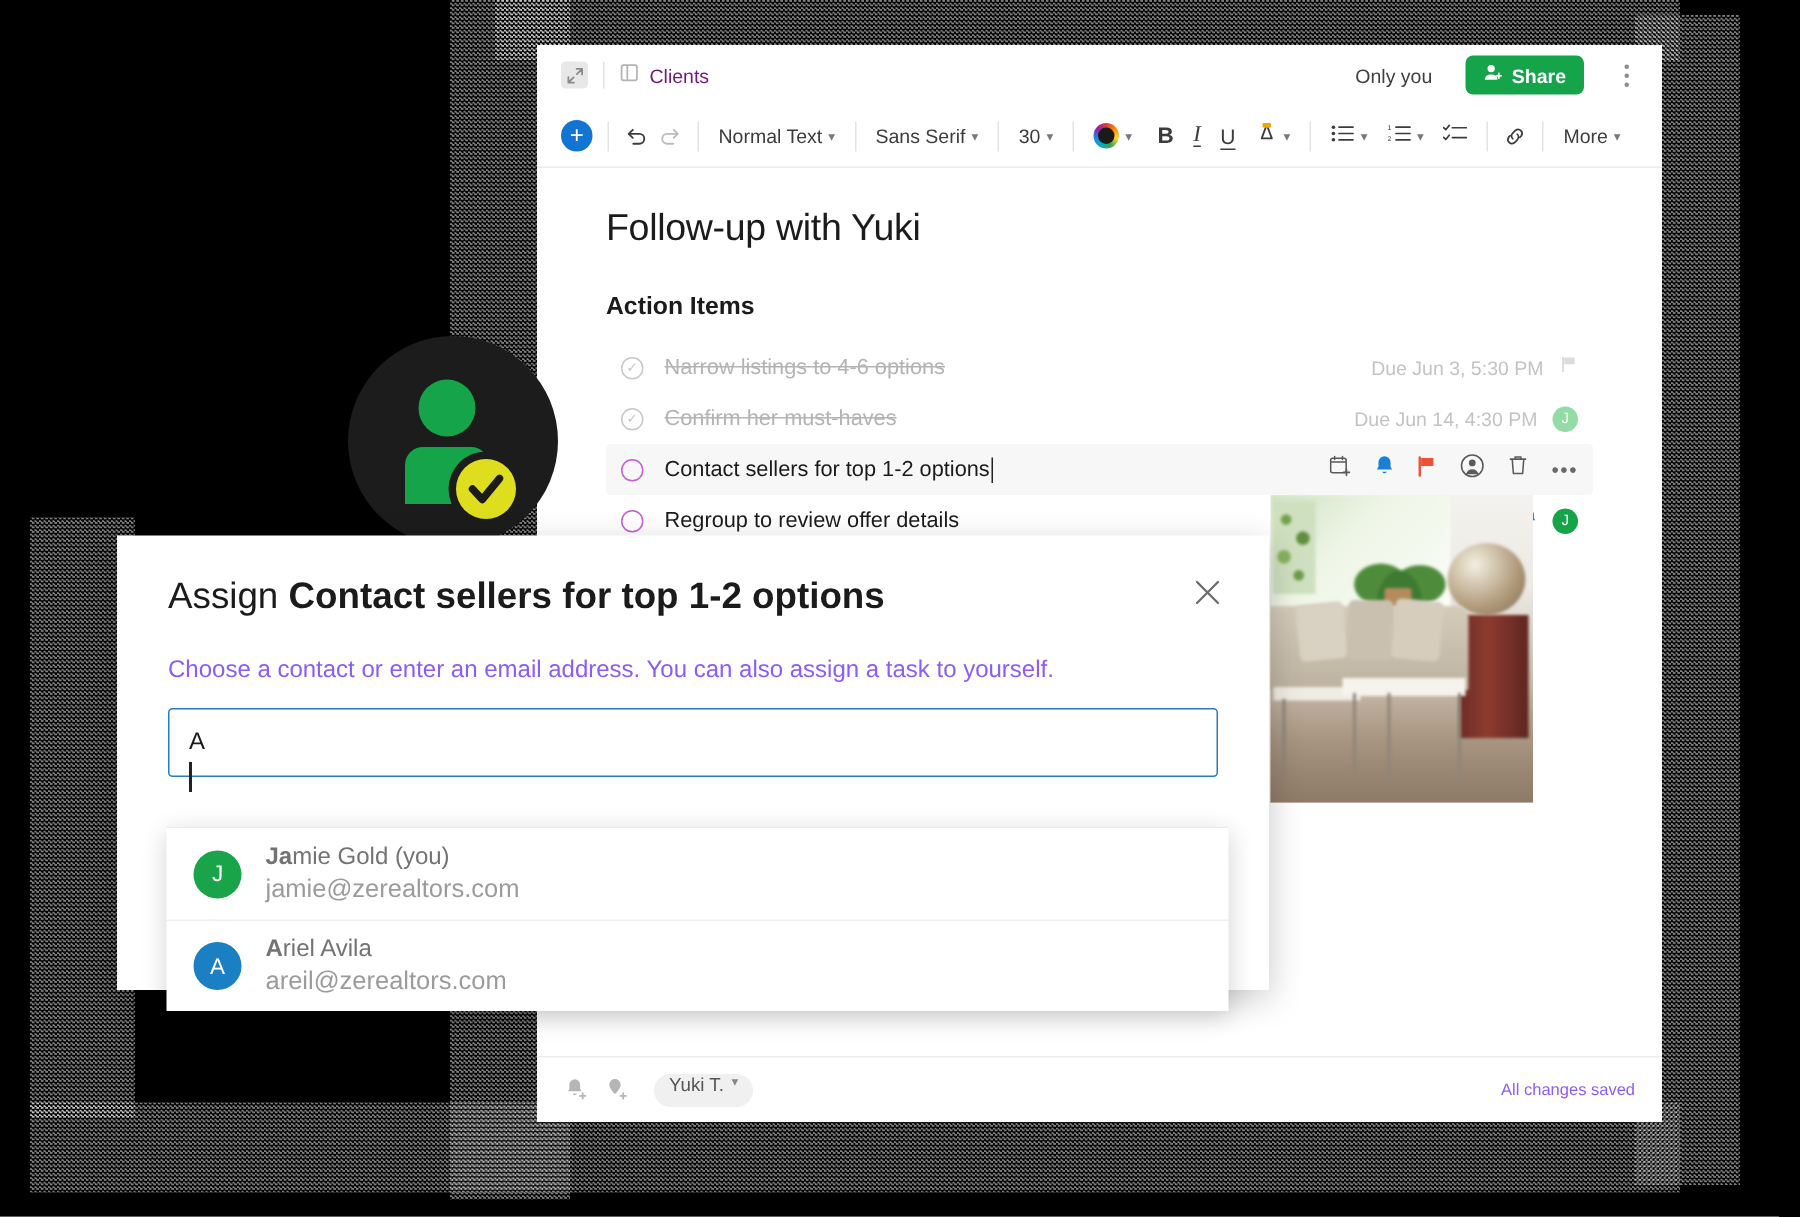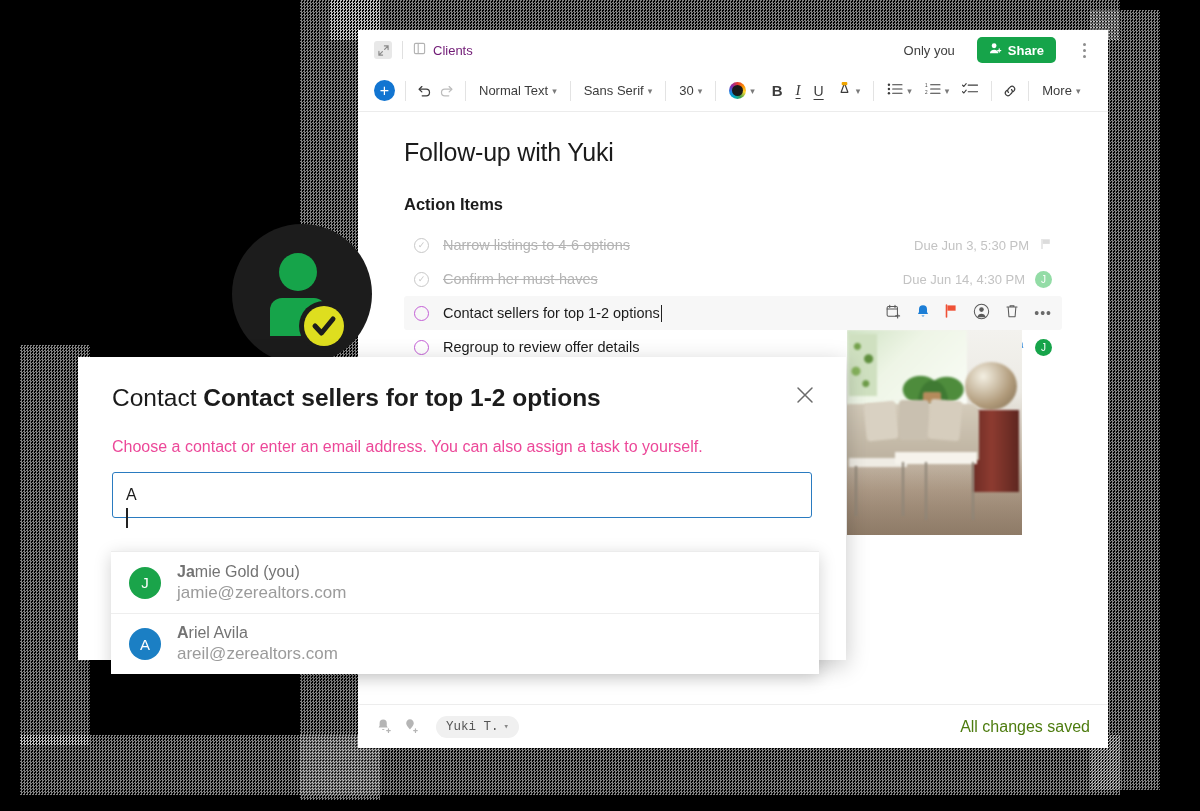--- a/index.html
+++ b/index.html
@@ -147,41 +147,41 @@
 
   
   .statusbar {
     position: absolute; left: 0; bottom: 0; width: 100%; height: 44px;
     border-top: 1px solid #ededed; background: #fff;
     display: flex; align-items: center; padding: 0 18px; gap: 10px;
   }
   .sb-icon { color: #b5b5b5; cursor: pointer; display: flex; }
   .yuki-chip {
     background: #f0f0f0; border-radius: 11px; height: 22px; padding: 0 10px;
-    display: flex; align-items: center; gap: 5px; font-size: 12.5px; color: #555;
-    cursor: pointer; margin-left: 6px; font-family: Liberation Mono, monospace;
-  }
-  .saved { margin-left: auto; color: #4d7c0f; font-size: 16px; }
+    display: flex; gap: 5px; font-size: 12.5px; color: #555;
+    cursor: pointer; margin-left: 6px;
+  }
+  .saved { margin-left: auto; color: #8b5cf6; font-size: 11px; }
 
   
   .badge {
     position: absolute; left: 232px; top: 224px; width: 140px; height: 140px;
     border-radius: 50%; background: #1c1c1c;
   }
 
   
   .dialog {
     position: absolute; left: 78px; top: 357px; width: 768px; height: 303px;
     background: #fff; box-shadow: 0 6px 22px rgba(0,0,0,.22);
   }
   .dlg-head { display: flex; align-items: flex-start; padding: 27px 30px 0 34px; }
   .dlg-title { font-size: 24.5px; color: #1b1b1b; font-weight: normal; }
   .dlg-title b { font-weight: bold; }
   .dlg-close { margin-left: auto; color: #6b6b6b; font-size: 26px; line-height: 1; cursor: pointer; font-weight: 300; }
-  .dlg-sub { padding: 26px 34px 0 34px; font-size: 16px; color: #ec4899; }
+  .dlg-sub { padding: 26px 34px 0 34px; font-size: 16px; color: #8b5cf6; }
   .dlg-input-wrap { padding: 16px 34px 0 34px; }
   .dlg-input {
     width: 100%; height: 46px; border: 1.5px solid #2a7bc0; border-radius: 3px;
     font-size: 16px; color: #1b1b1b; padding: 0 13px;
     font-family: "Liberation Sans", sans-serif; outline: none;
   }
   .caret-bar {
     position: absolute; left: 126px; top: 508px; width: 1.5px; height: 20px; background: #222;
   }
 
@@ -482,21 +482,21 @@
     <path d="M38 112V86a12 12 0 0112-12h32a12 12 0 0112 12v26z" fill="#16a44a"></path>
     <circle cx="92" cy="102" r="25" fill="#1c1c1c"></circle>
     <circle cx="92" cy="102" r="20" fill="#dede1f"></circle>
     <path d="M83 102l6.5 7L101 95" stroke="#1c1c1c" stroke-width="5" fill="none" stroke-linecap="round" stroke-linejoin="round"></path>
   </svg>
 </div>
 
 <div class="dialog">
   <div class="dlg-head">
     <div class="dlg-title">
-      <span>Contact </span><b>Contact sellers for top 1-2 options</b>
+      <span>Assign </span><b>Contact sellers for top 1-2 options</b>
     </div>
     <div class="dlg-close">
       <svg width="22" height="22" viewBox="0 0 22 22">
           <path d="M4 4l14 14M18 4L4 18" stroke="#6b6b6b" stroke-width="1.5" stroke-linecap="round"></path>
         </svg>
     </div>
   </div>
 
   <div class="dlg-sub">Choose a contact or enter an email address. You can also assign a task to yourself.</div>
 

